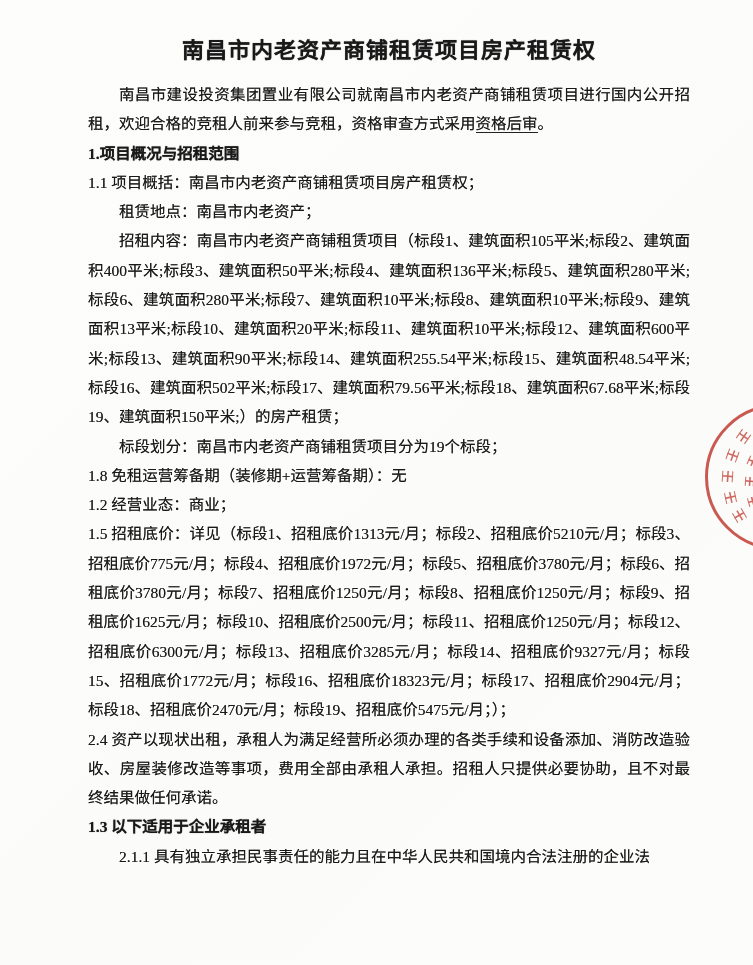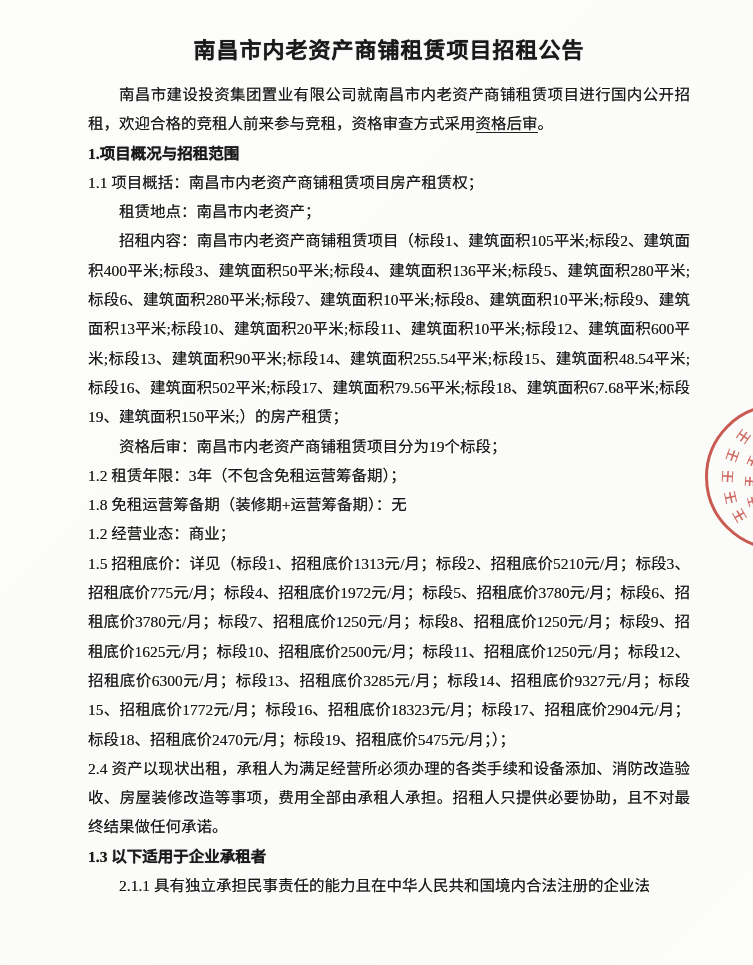--- a/index.html
+++ b/index.html
@@ -73,35 +73,34 @@
   .seal i:nth-child(6) { left: 40px; top: 50px; transform: rotate(-66deg); width: 9px; height: 9px; }
   .seal i:nth-child(7) { left: 37px; top: 70px; transform: rotate(-86deg); width: 9px; height: 9px; }
   .seal i:nth-child(8) { left: 40px; top: 90px; transform: rotate(-106deg); width: 9px; height: 9px; }
 </style>
 </head>
 <body>
 
 <div class="page">
   <div class="content">
 
-    <h1 class="doc-title">南昌市内老资产商铺租赁项目招租公告</h1>
+    <h1 class="doc-title">南昌市内老资产商铺租赁项目房产租赁权</h1>
 
     <p class="para indent"><span>南昌市建设投资集团置业有限公司就南昌市内老资产商铺租赁项目进行国内公开招租，欢迎合格的竞租人前来参与竞租，资格审查方式采用</span><span class="uline">资格后审</span><span>。</span></p>
 
     <p class="para heading">1.项目概况与招租范围</p>
 
     <p class="para">1.1 项目概括：南昌市内老资产商铺租赁项目房产租赁权；</p>
 
     <p class="para indent">租赁地点：南昌市内老资产；</p>
 
     <p class="para indent">招租内容：南昌市内老资产商铺租赁项目（标段1、建筑面积105平米;标段2、建筑面积400平米;标段3、建筑面积50平米;标段4、建筑面积136平米;标段5、建筑面积280平米;标段6、建筑面积280平米;标段7、建筑面积10平米;标段8、建筑面积10平米;标段9、建筑面积13平米;标段10、建筑面积20平米;标段11、建筑面积10平米;标段12、建筑面积600平米;标段13、建筑面积90平米;标段14、建筑面积255.54平米;标段15、建筑面积48.54平米;标段16、建筑面积502平米;标段17、建筑面积79.56平米;标段18、建筑面积67.68平米;标段19、建筑面积150平米;）的房产租赁；</p>
 
-    <p class="para indent">资格后审：南昌市内老资产商铺租赁项目分为19个标段；</p>
+    <p class="para indent">标段划分：南昌市内老资产商铺租赁项目分为19个标段；</p>
 
-    <p class="para">1.2 租赁年限：3年（不包含免租运营筹备期）；</p>
 
     <p class="para">1.8 免租运营筹备期（装修期+运营筹备期）：无</p>
 
     <p class="para">1.2 经营业态：商业；</p>
 
     <p class="para">1.5 招租底价：详见（标段1、招租底价1313元/月；标段2、招租底价5210元/月；标段3、招租底价775元/月；标段4、招租底价1972元/月；标段5、招租底价3780元/月；标段6、招租底价3780元/月；标段7、招租底价1250元/月；标段8、招租底价1250元/月；标段9、招租底价1625元/月；标段10、招租底价2500元/月；标段11、招租底价1250元/月；标段12、招租底价6300元/月；标段13、招租底价3285元/月；标段14、招租底价9327元/月；标段15、招租底价1772元/月；标段16、招租底价18323元/月；标段17、招租底价2904元/月；标段18、招租底价2470元/月；标段19、招租底价5475元/月；）；</p>
 
     <p class="para">2.4 资产以现状出租，承租人为满足经营所必须办理的各类手续和设备添加、消防改造验收、房屋装修改造等事项，费用全部由承租人承担。招租人只提供必要协助，且不对最终结果做任何承诺。</p>
 
 

